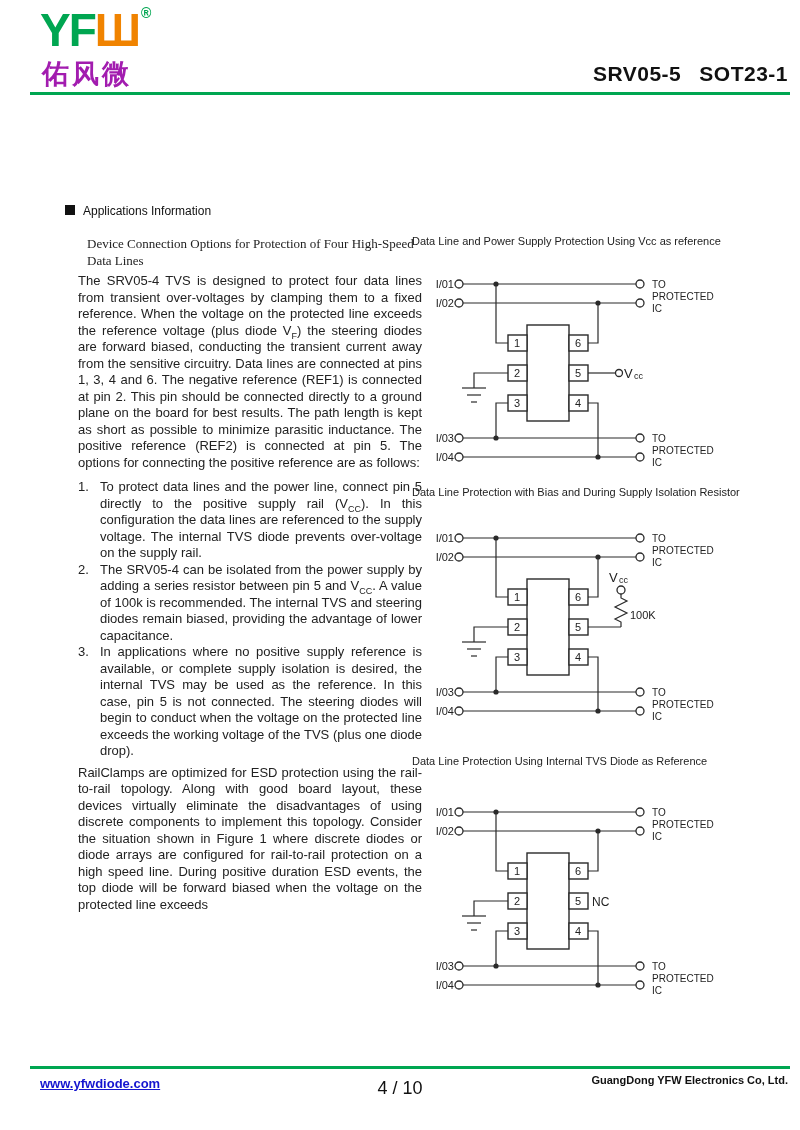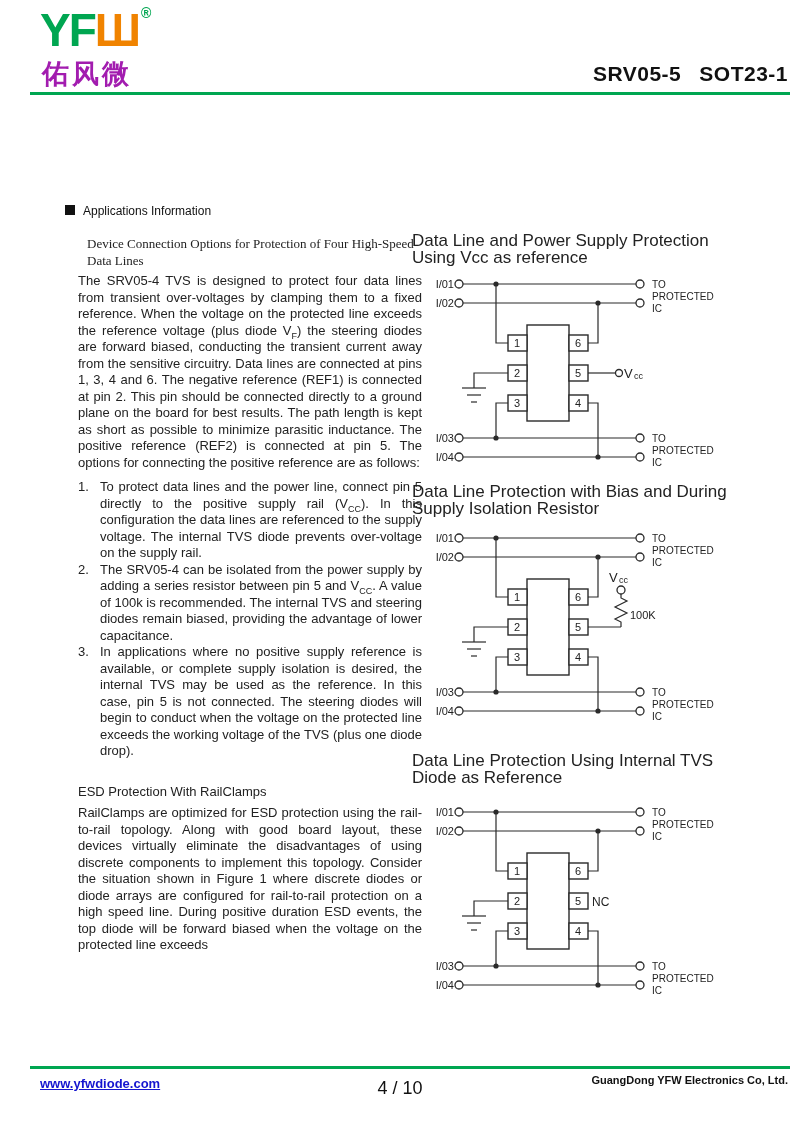--- a/index.html
+++ b/index.html
@@ -30,21 +30,21 @@
   .leftcol .subhead{margin:0 0 0 9px;font-family:Liberation Serif, serif;}
   .leftcol p.body{margin-top:4px;text-align:justify;}
   .leftcol .list{margin-top:8px;}
   .li{display:flex;}
   .li .num{width:22px;flex:0 0 22px;}
   .li .itext{flex:1;text-align:justify;}
   .leftcol .subhead2{margin-top:24px;}
   .leftcol p.body2{margin-top:5px;text-align:justify;}
   sub{font-size:9px;line-height:0;}
   
-  .figtitle{position:absolute;left:412px;width:330px;font-size:17px;line-height:16.5px;}
+  .figtitle{position:absolute;left:412px;width:330px;font-size:11px;line-height:16.5px;}
   .figsvg{position:absolute;left:412px;}
   svg line,svg polyline,svg path{stroke:#2a2a2a;stroke-width:1.2;fill:none;}
   svg rect.box{stroke:#2a2a2a;stroke-width:1.4;fill:#fff;}
   svg circle.term{stroke:#2a2a2a;stroke-width:1.3;fill:#fff;}
   svg circle.dot{fill:#2a2a2a;stroke:none;}
   svg text{fill:#222;font-family:"Liberation Sans",sans-serif;font-size:11px;}
   svg text.end{text-anchor:end;}
   svg text.mid{text-anchor:middle;}
   svg text.s10{font-size:10px;}
   svg text.s13{font-size:13px;}
@@ -83,21 +83,20 @@
     <div class="li">
       <span class="num">2.</span>
       <div class="itext">The SRV05-4 can be isolated from the power supply by adding a series resistor between pin 5 and V<sub>CC</sub>.  A value of 100k  is recommended.  The internal TVS and steering diodes remain biased, providing the advantage of lower capacitance.</div>
     </div>
     <div class="li">
       <span class="num">3.</span>
       <div class="itext">In applications where no positive supply reference is available, or complete supply isolation is desired, the internal TVS may be used as the reference.  In this case, pin 5 is not connected.  The steering diodes will begin to conduct when the voltage on the protected line exceeds the working voltage of the TVS (plus one diode drop).</div>
     </div>
   </div>
 
-  <div class="subhead2">ESD Protection With RailClamps</div>
   <p class="body2">RailClamps are optimized for ESD protection using the rail-to-rail topology.  Along with good board layout, these devices virtually eliminate the disadvantages of using discrete components to implement this topology.  Consider the situation shown in Figure 1 where discrete diodes or diode arrays are configured for rail-to-rail protection on a high speed line.  During positive duration ESD events, the top diode will be forward biased when the voltage on the protected line exceeds</p>
 </div>
 
 <div class="figtitle" style="top:233px;">Data Line and Power Supply Protection Using Vcc as reference</div>
 <svg class="figsvg" style="top:272px;" width="330" height="200" viewBox="0 0 330 200">
   <g>
     <line x1="51" y1="12" x2="224" y2="12"></line>
       <line x1="51" y1="31" x2="224" y2="31"></line>
     <line x1="51" y1="166" x2="224" y2="166"></line>
       <line x1="51" y1="185" x2="224" y2="185"></line>

